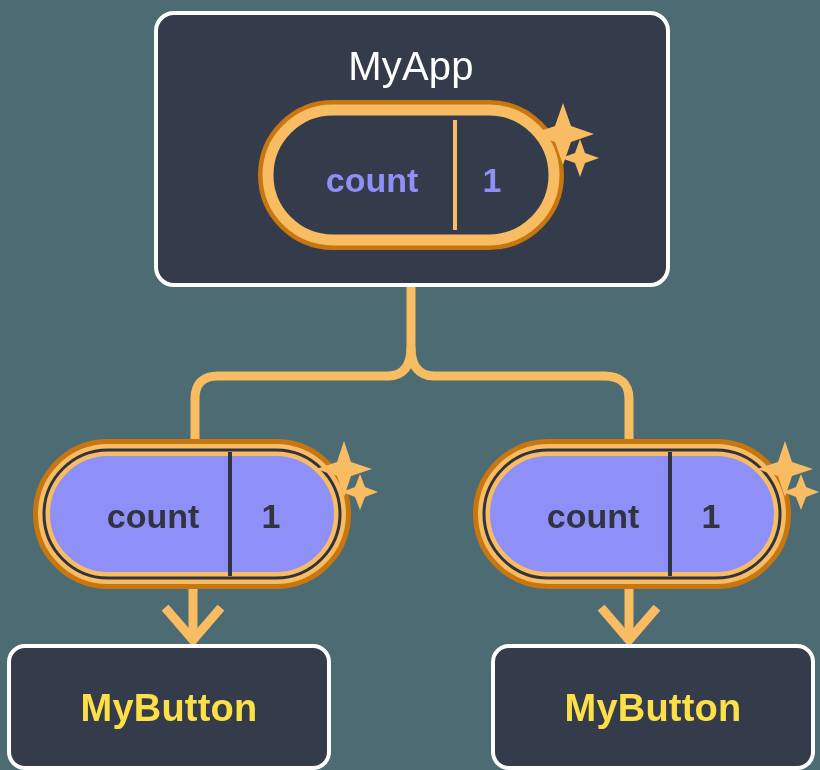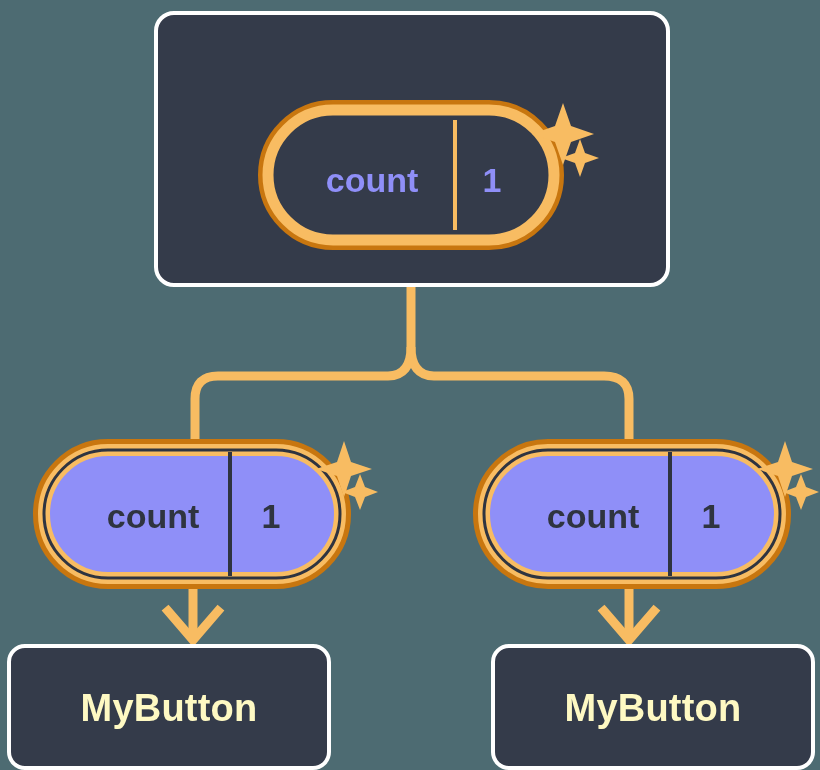--- a/index.html
+++ b/index.html
@@ -34,21 +34,21 @@
   }
   .comp-title {
     font-size: 40px;
     font-weight: 400;
     color: #ffffff;
     letter-spacing: 0.2px;
   }
   .btn-title {
     font-size: 38px;
     font-weight: 400;
-    color: #fef9c3;
+    color: #fde047;
     letter-spacing: 0.2px;
   }
   .pill-key-dark {
     font-size: 34px;
     font-weight: 400;
     color: #8f8ff8;
   }
   .pill-val-dark {
     font-size: 34px;
     font-weight: 700;
@@ -131,20 +131,21 @@
       <path d="M 785 441 L 792 462 L 813 469 L 792 476 L 785 497
                L 778 476 L 757 469 L 778 462 Z"></path>
       <path d="M 801 474 L 806 487 L 819 492 L 806 497 L 801 510
                L 796 497 L 783 492 L 796 487 Z"></path>
     </g>
 
     <rect x="9" y="646" width="320" height="122" rx="16" ry="16" fill="#343b4a" stroke="#ffffff" stroke-width="4"></rect>
     <rect x="493" y="646" width="320" height="122" rx="16" ry="16" fill="#343b4a" stroke="#ffffff" stroke-width="4"></rect>
   </svg>
 
+  <div class="lbl comp-title center-x" style="left:411px; top:44px;">MyApp</div>
 
   <div class="lbl pill-key-dark center-xy" style="left:372px; top:180px;">count</div>
   <div class="lbl pill-val-dark center-xy" style="left:492px; top:180px;">1</div>
 
   <div class="lbl pill-key-light center-xy" style="left:153px; top:516px;">count</div>
   <div class="lbl pill-val-light center-xy" style="left:271px; top:516px;">1</div>
 
   <div class="lbl pill-key-light center-xy" style="left:593px; top:516px;">count</div>
   <div class="lbl pill-val-light center-xy" style="left:711px; top:516px;">1</div>
 

